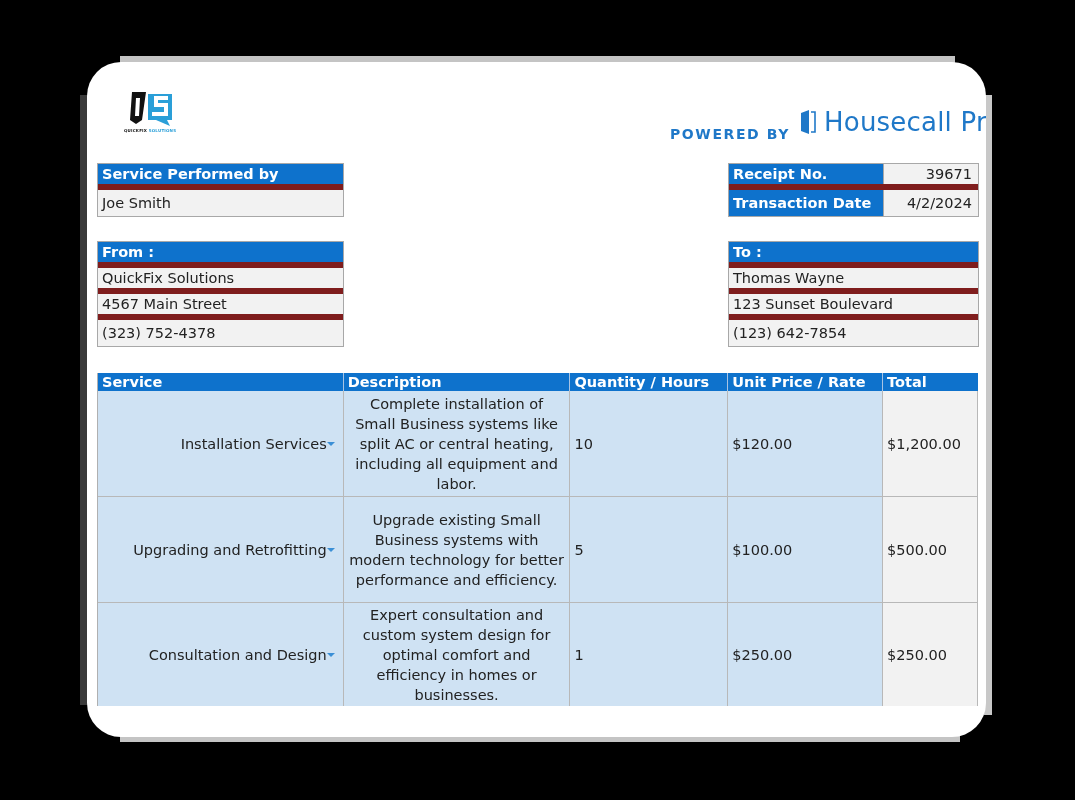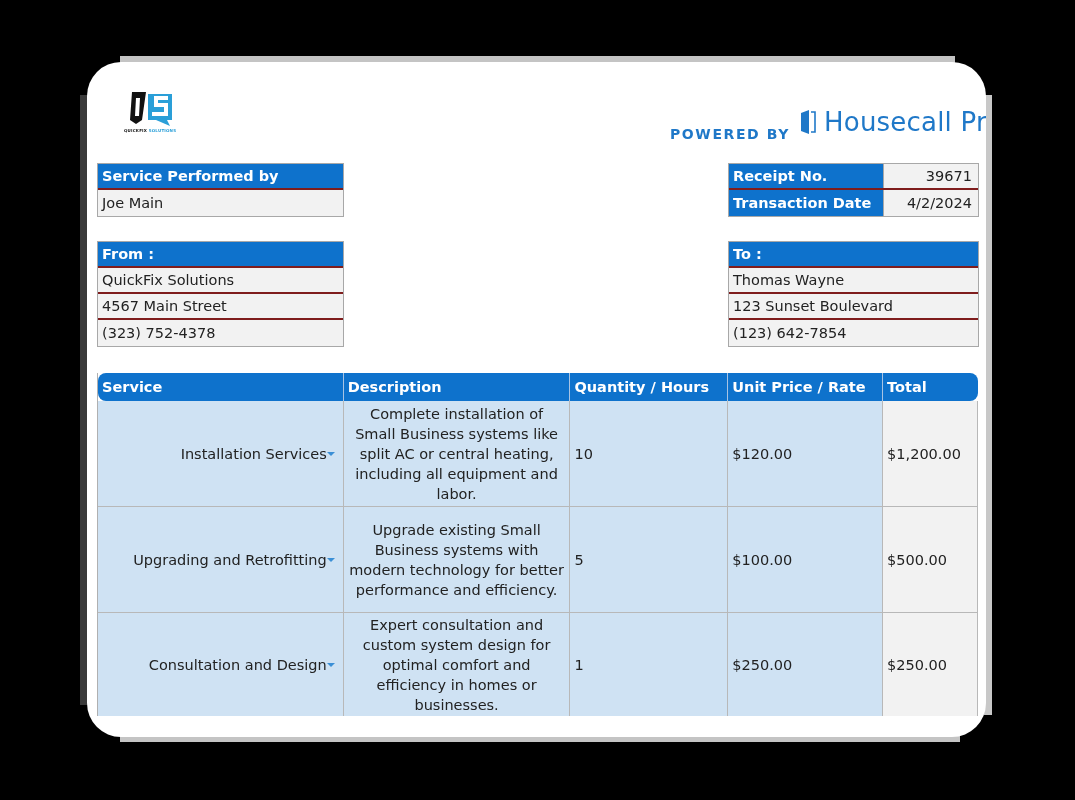--- a/index.html
+++ b/index.html
@@ -20,29 +20,29 @@
   .logo-sub { position: absolute; left: 37px; top: 66px; font-size: 4px; font-weight: bold; white-space: nowrap; letter-spacing: 0.2px; }
   .logo-sub .k { color: #111; }
   .logo-sub .b { color: #2a9fd8; }
 
   .powered { position: absolute; left: 583px; top: 44px; height: 32px; display: flex; align-items: center; color: #1f78c8; white-space: nowrap; }
   .powered .pb { font-size: 14px; font-weight: bold; letter-spacing: 1.6px; margin-right: 10px; margin-top: 24px; }
   .powered .hp-icon { width: 16px; height: 26px; margin-right: 8px; }
   .powered .hp { font-size: 26px; letter-spacing: 0.2px; }
 
   .box { position: absolute; border: 1px solid #a8a8a8; background: #f2f2f2; }
-  .row { height: 26px; display: flex; border-bottom: 2px solid #7f1d1d; font-size: 14.5px; color: #222; }
+  .row { height: 26px; display: flex; border-bottom: 6px solid #7f1d1d; font-size: 14.5px; color: #222; }
   .row:last-child { border-bottom: none; }
   .hdr { background: #0e72cc; color: #fff; font-weight: bold; }
   .cell { padding: 0 4px; display: flex; align-items: center; white-space: nowrap; }
   .lbl { background: #0e72cc; color: #fff; font-weight: bold; border-right: 1px solid #a8a8a8; }
   .val { justify-content: flex-end; flex: 1; padding-right: 6px; }
 
   .table { position: absolute; left: 10px; top: 311px; width: 881px; border-left: 1px solid #b0b0b0; }
-  .thead { display: flex; height: 28px; background: #0e72cc; color: #fff; font-weight: bold; font-size: 14.5px; border-radius: 8px; }
+  .thead { display: flex; height: 18px; background: #0e72cc; color: #fff; font-weight: bold; font-size: 14.5px; }
   .thead .th { display: flex; align-items: center; padding: 0 4px; border-right: 1px solid #a8c4e4; white-space: nowrap; }
   .thead .th:last-child { border-right: none; }
   .trow { display: flex; height: 106px; border-bottom: 1px solid #b8b8b8; font-size: 14.5px; color: #222; }
   .td { display: flex; align-items: center; padding: 0 4px; border-right: 1px solid #b8b8b8; background: #cfe2f3; }
   .td.total { background: #f2f2f2; }
   .td.desc { line-height: 20px; white-space: normal; }
   .c1 { width: 246px; } .c2 { width: 227px; text-align: center; } .c3 { width: 158px; } .c4 { width: 155px; } .c5 { width: 95px; }
   .svc { justify-content: flex-end; }
   .dd { width: 0; height: 0; border-left: 4.5px solid transparent; border-right: 4.5px solid transparent; border-top: 4.5px solid #3b8fd6; margin-right: 4px; }
 </style>
@@ -76,21 +76,21 @@
       <path d="M11 3 L15 3 L15 23 L11 23" stroke="#1f78c8" stroke-width="1.6" fill="none"></path>
     </svg>
     <span class="hp">Housecall Pro</span>
   </div>
 
   <div class="box" style="left:10px; top:101px; width:247px;">
     <div class="row hdr">
       <div class="cell">Service Performed by</div>
     </div>
     <div class="row">
-      <div class="cell">Joe Main</div>
+      <div class="cell">Joe Smith</div>
     </div>
   </div>
 
   <div class="box" style="left:641px; top:101px; width:251px;">
     <div class="row">
       <div class="cell lbl" style="width:155px;">Receipt No.</div>
       <div class="cell val">39671</div>
     </div>
     <div class="row">
       <div class="cell lbl" style="width:155px;">Transaction Date</div>

